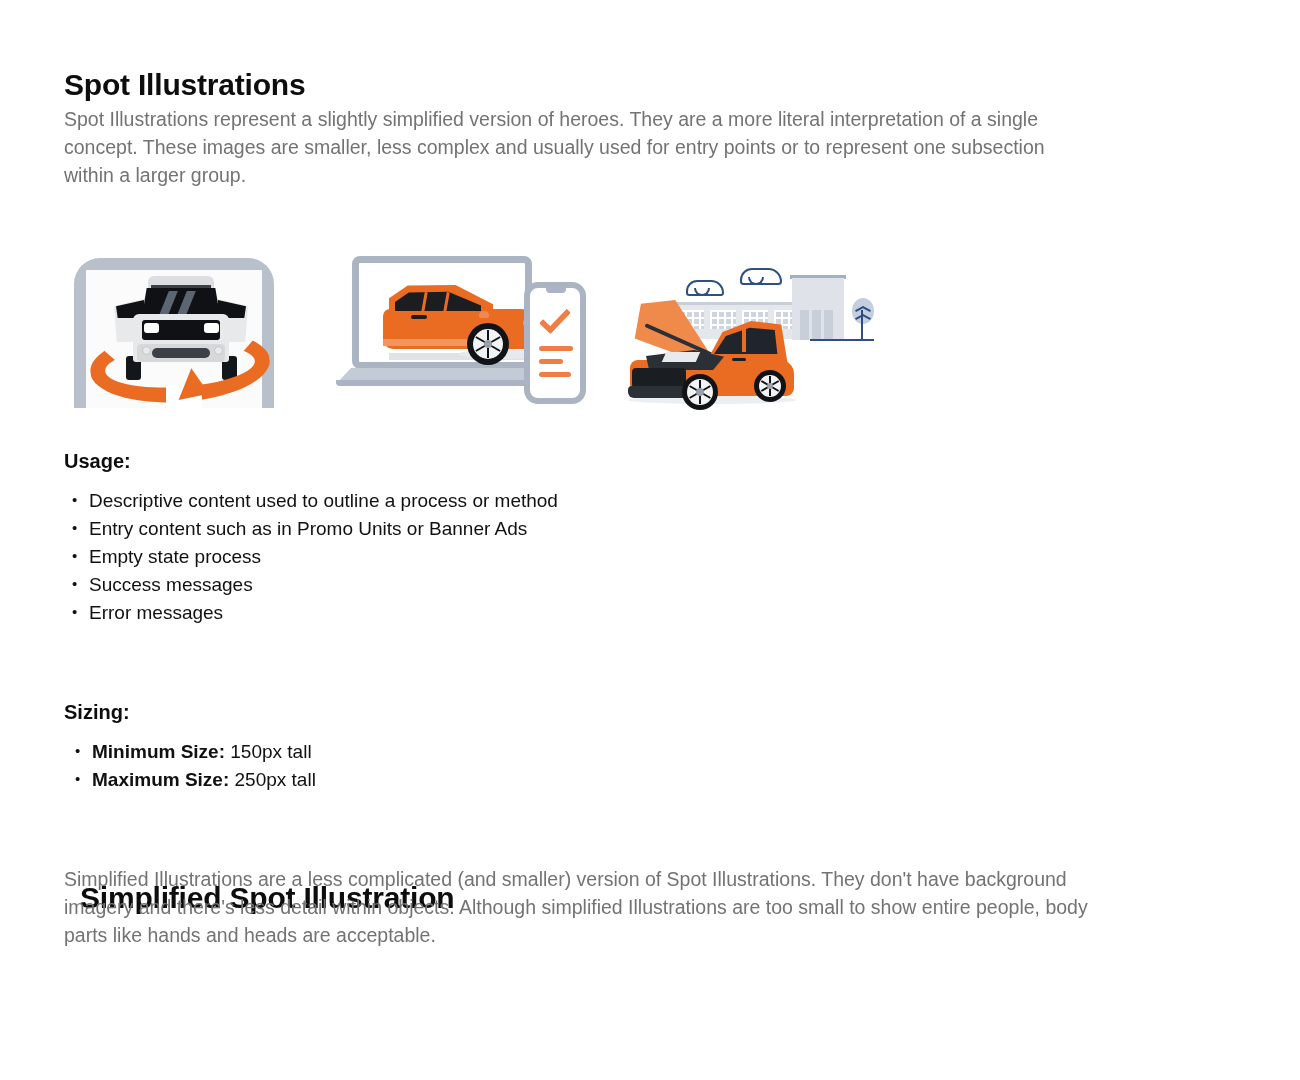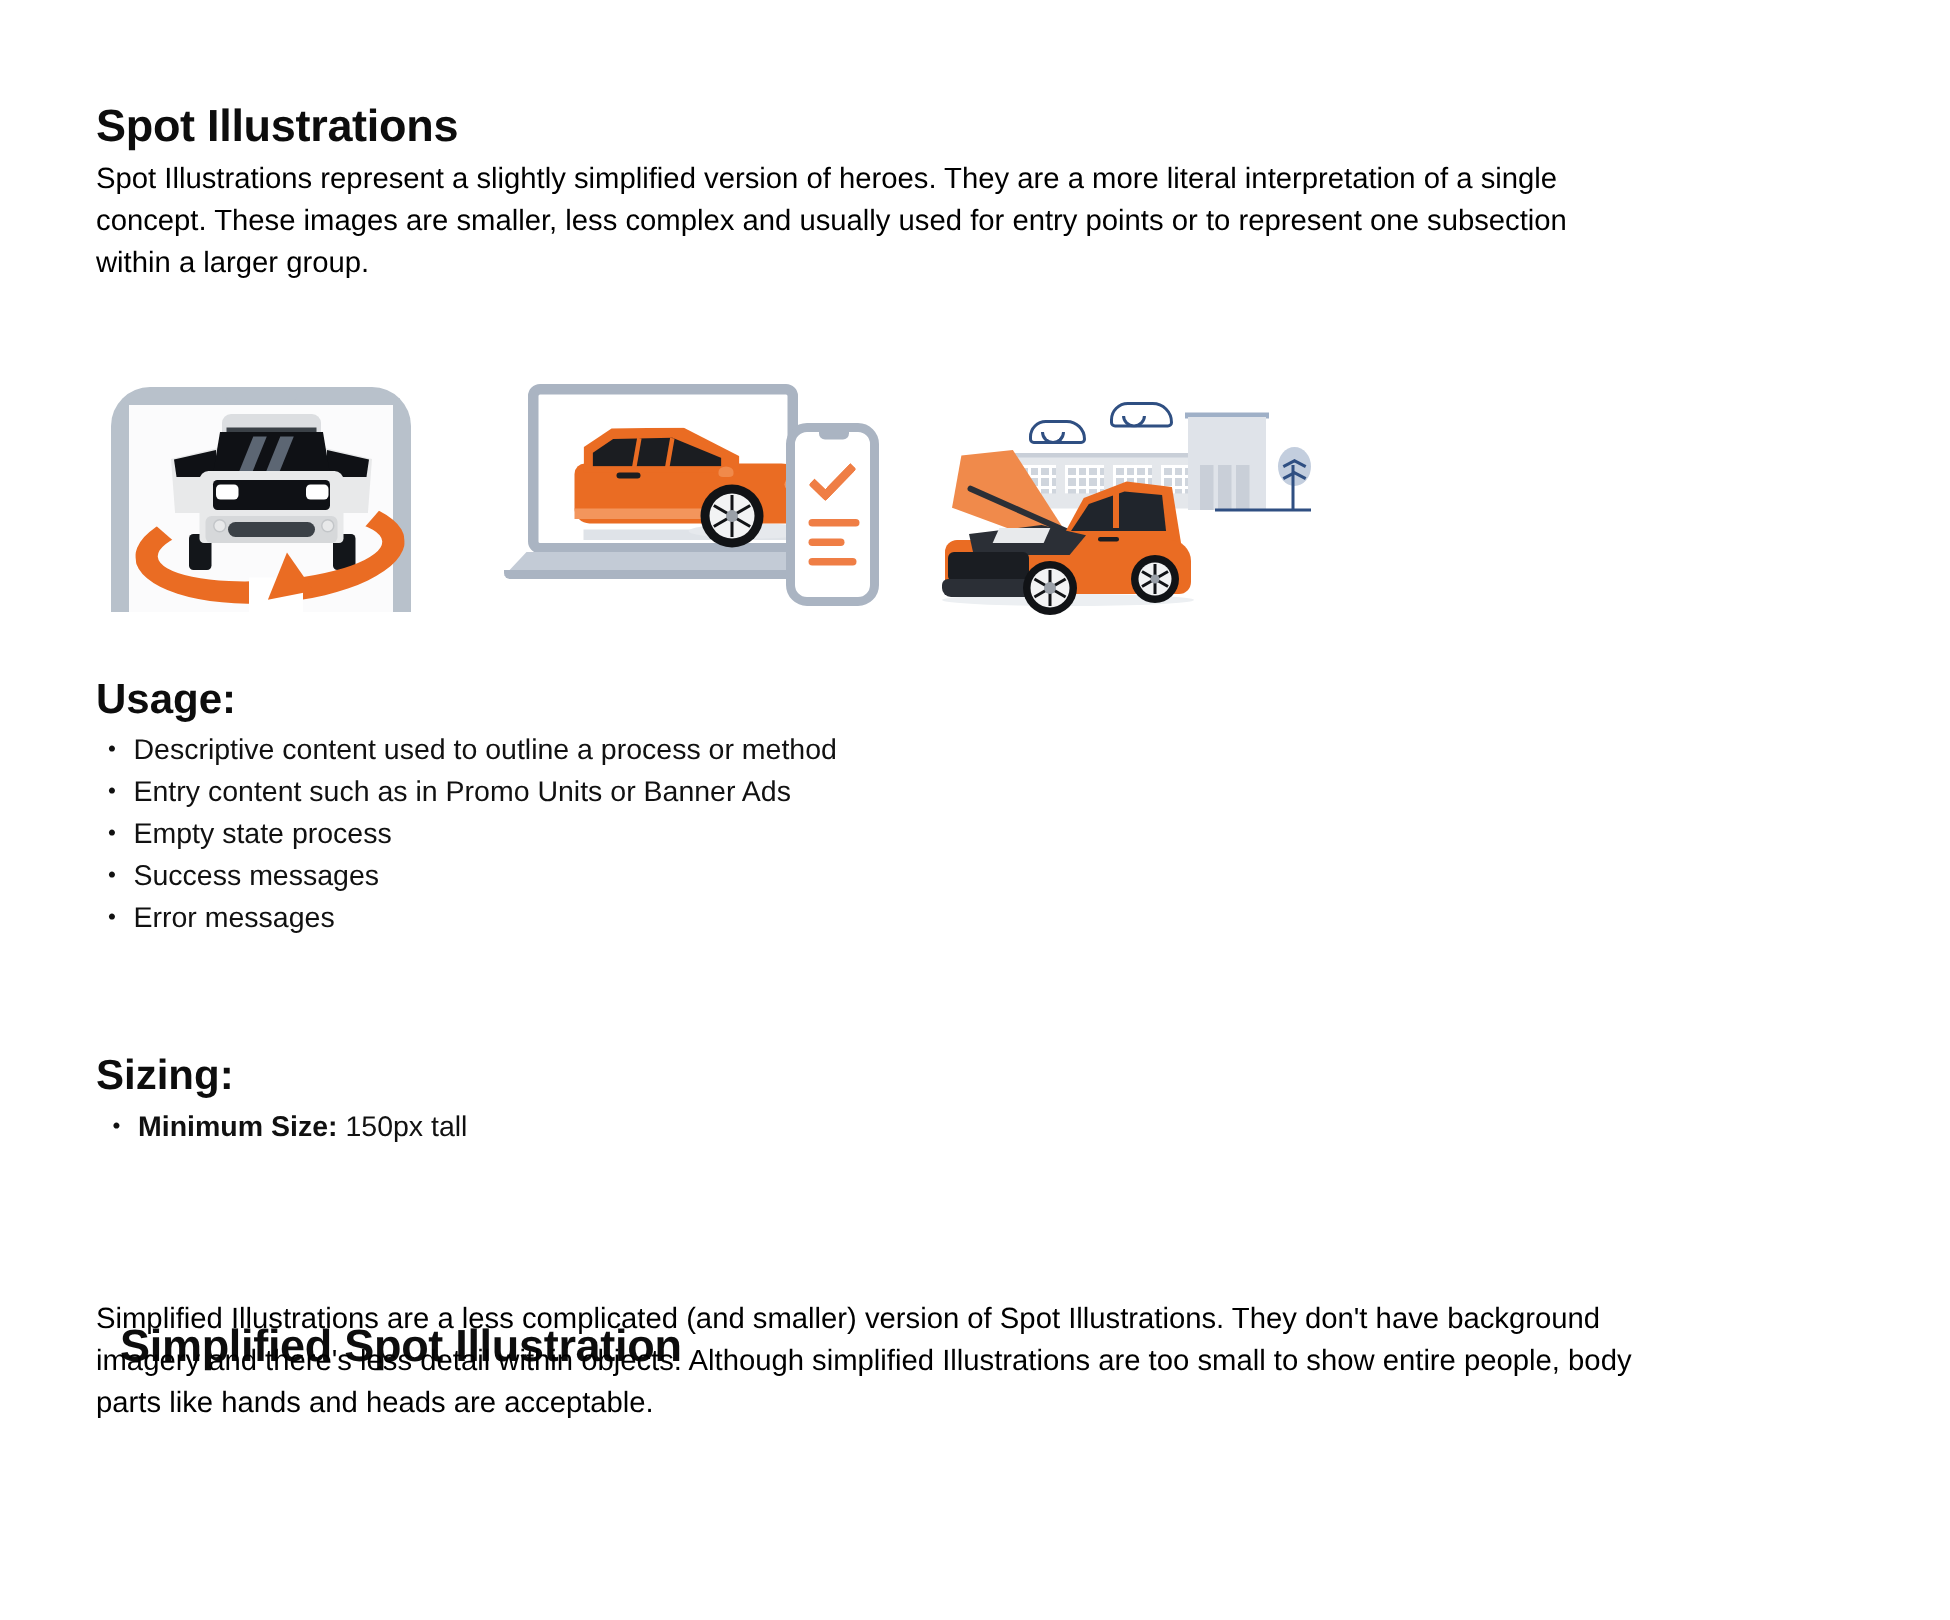--- a/index.html
+++ b/index.html
@@ -26,25 +26,25 @@
     font-size: 30px;
     font-weight: bold;
     letter-spacing: -0.2px;
     color: #0d0d0d;
     white-space: nowrap;
   }
   .body-copy {
     position: absolute;
     font-size: 19.5px;
     line-height: 28px;
-    color: #000000;
+    color: #737373;
   }
   .sub-title {
     position: absolute;
-    font-size: 28px;
+    font-size: 20px;
     font-weight: bold;
     color: #0d0d0d;
     white-space: nowrap;
   }
   ul.bullets {
     position: absolute;
     margin: 0;
     padding: 0;
     list-style: none;
   }
@@ -621,18 +621,19 @@
     <li>Descriptive content used to outline a process or method</li>
     <li>Entry content such as in Promo Units or Banner Ads</li>
     <li>Empty state process</li>
     <li>Success messages</li>
     <li>Error messages</li>
   </ul>
 
   <div class="sub-title" style="left:64px; top:701px;">Sizing:</div>
   <ul class="bullets" style="left:67px; top:738px;">
     <li><b>Minimum Size:</b> <span>150px tall</span></li>
+    <li><b>Maximum Size:</b> <span>250px tall</span></li>
   </ul>
 
   <div class="section-title" style="left:80px; top:881px;">Simplified Spot Illustration</div>
   <div class="body-copy" style="left:64px; top:865px; width:1060px;">Simplified Illustrations are a less complicated (and smaller) version of Spot Illustrations. They don't have background imagery and there's less detail within objects. Although simplified Illustrations are too small to show entire people, body parts like hands and heads are acceptable.</div>
 
 </div>
 
 </body></html>

